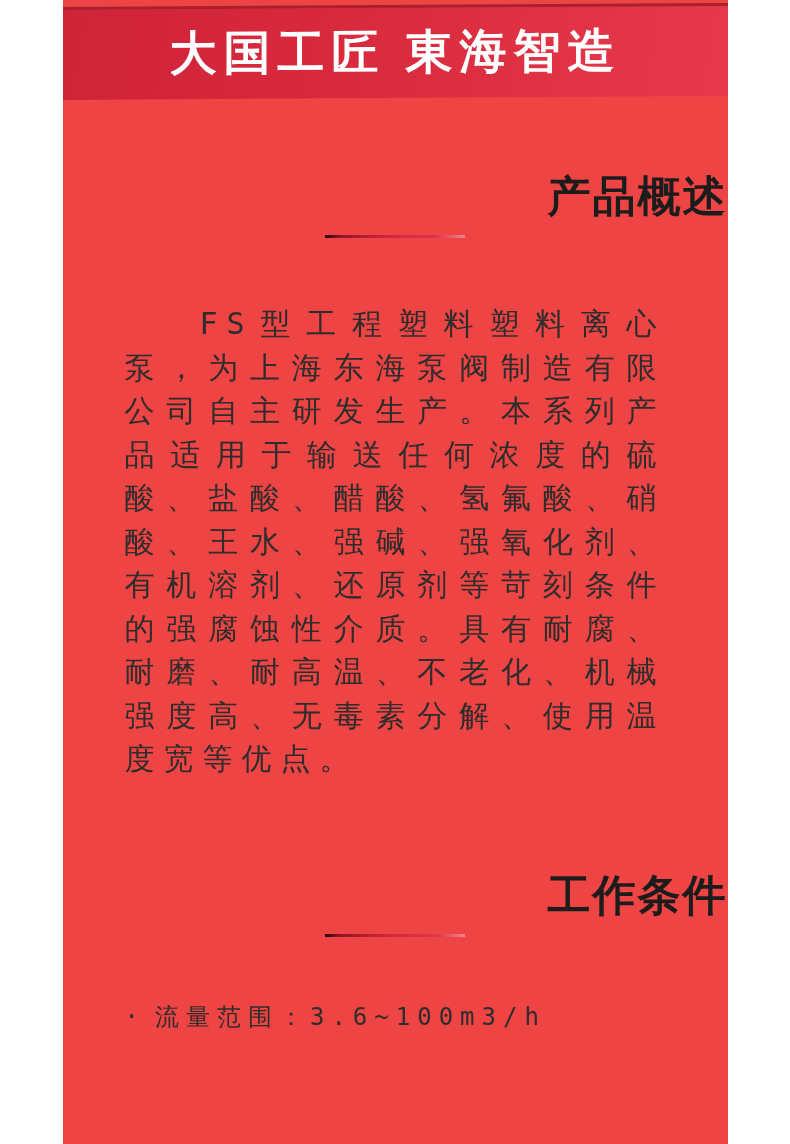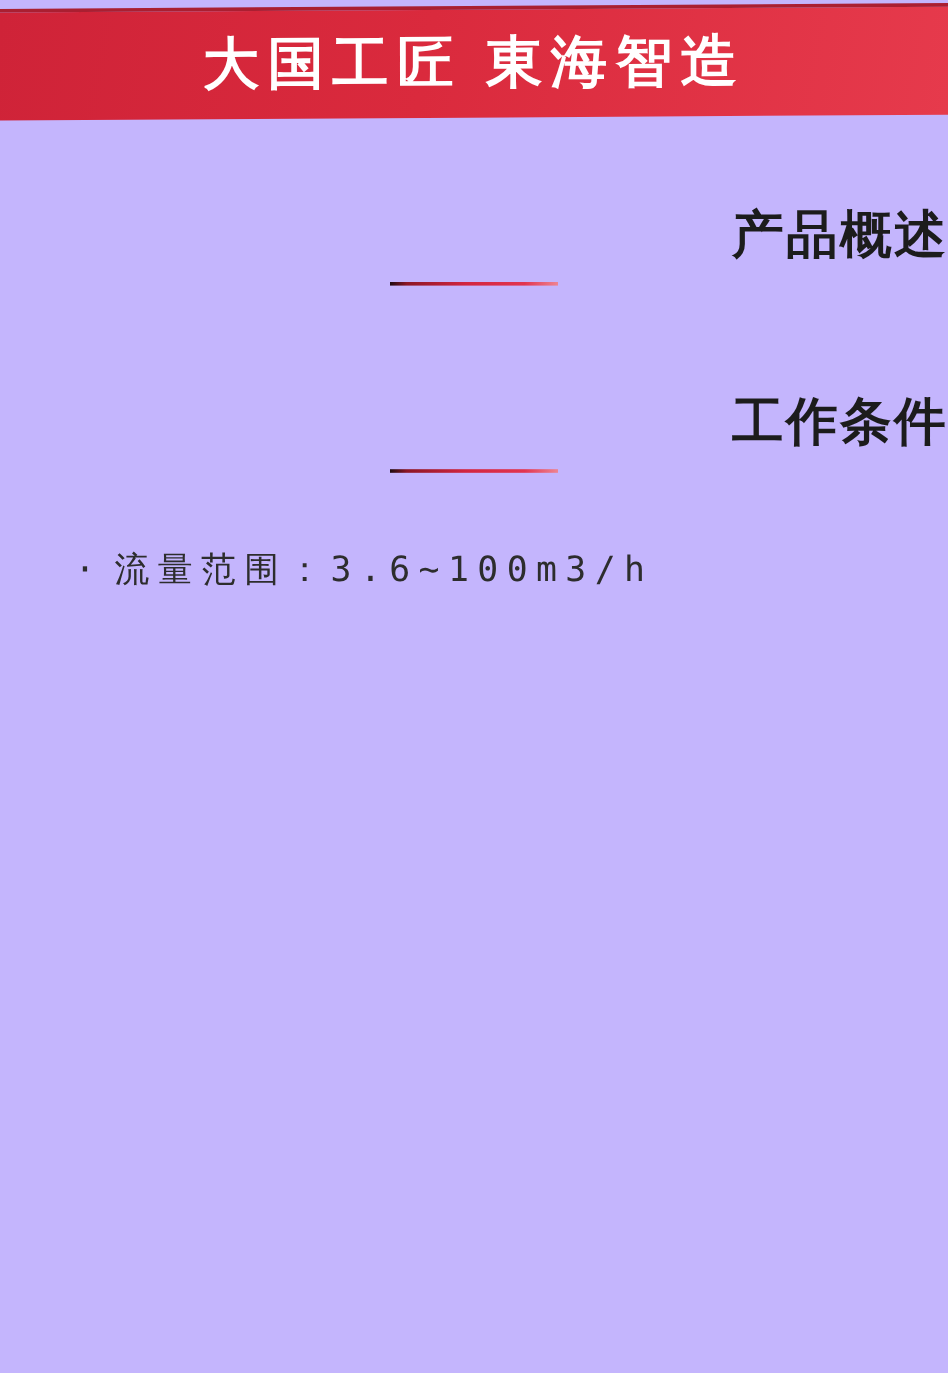--- a/index.html
+++ b/index.html
@@ -3,24 +3,24 @@
 <meta charset="utf-8">
 <style>
   html, body {
     margin: 0;
     padding: 0;
     background: #ffffff;
     font-family: "Liberation Sans", sans-serif;
   }
   .page {
     position: relative;
-    width: 790px;
+    width: 665px;
     height: 1144px;
     margin: 0 auto;
-    background: #c4b5fd;
+    background: #ef4444;
     overflow: hidden;
   }
 
   
   .banner {
     margin-top: 5px;
     height: 90px;
     border-top: 3px solid #aa1f31;
     background: linear-gradient(100deg, #cf2338 0%, #da2a3d 45%, #e63a4c 100%);
     transform: skewY(-0.35deg);
@@ -71,21 +71,21 @@
     text-align: justify;
     text-indent: 75px;
   }
 
   
   .spec-list {
     margin: 57px 56px 0 62px;
     padding: 0;
     list-style: none;
     font-family: "DejaVu Sans Mono", "Liberation Sans", sans-serif;
-    font-size: 29px;
+    font-size: 24px;
     line-height: 47px;
     letter-spacing: 7px;
     color: #2d2d2d;
     text-align: justify;
   }
   .spec-item { margin: 0; padding: 0; }
   .bullet-dot {
     display: inline-block;
     margin-right: 16px;
     letter-spacing: 0;
@@ -97,20 +97,21 @@
 
 <div class="page">
 
   <div class="banner">
     <div class="banner-title">大国工匠 東海智造</div>
   </div>
 
   <div>
     <div class="section-title">产品概述</div>
     <div class="title-underline"></div>
+    <div class="paragraph">FS型工程塑料塑料离心泵，为上海东海泵阀制造有限公司自主研发生产。本系列产品适用于输送任何浓度的硫酸、盐酸、醋酸、氢氟酸、硝酸、王水、强碱、强氧化剂、有机溶剂、还原剂等苛刻条件的强腐蚀性介质。具有耐腐、耐磨、耐高温、不老化、机械强度高、无毒素分解、使用温度宽等优点。</div>
   </div>
 
   <div>
     <div class="section-title second">工作条件</div>
     <div class="title-underline second"></div>
 
     <ul class="spec-list">
 
         <li class="spec-item"><span class="bullet-dot">·</span><span>流量范围：3.6~100m3/h</span></li>
 

